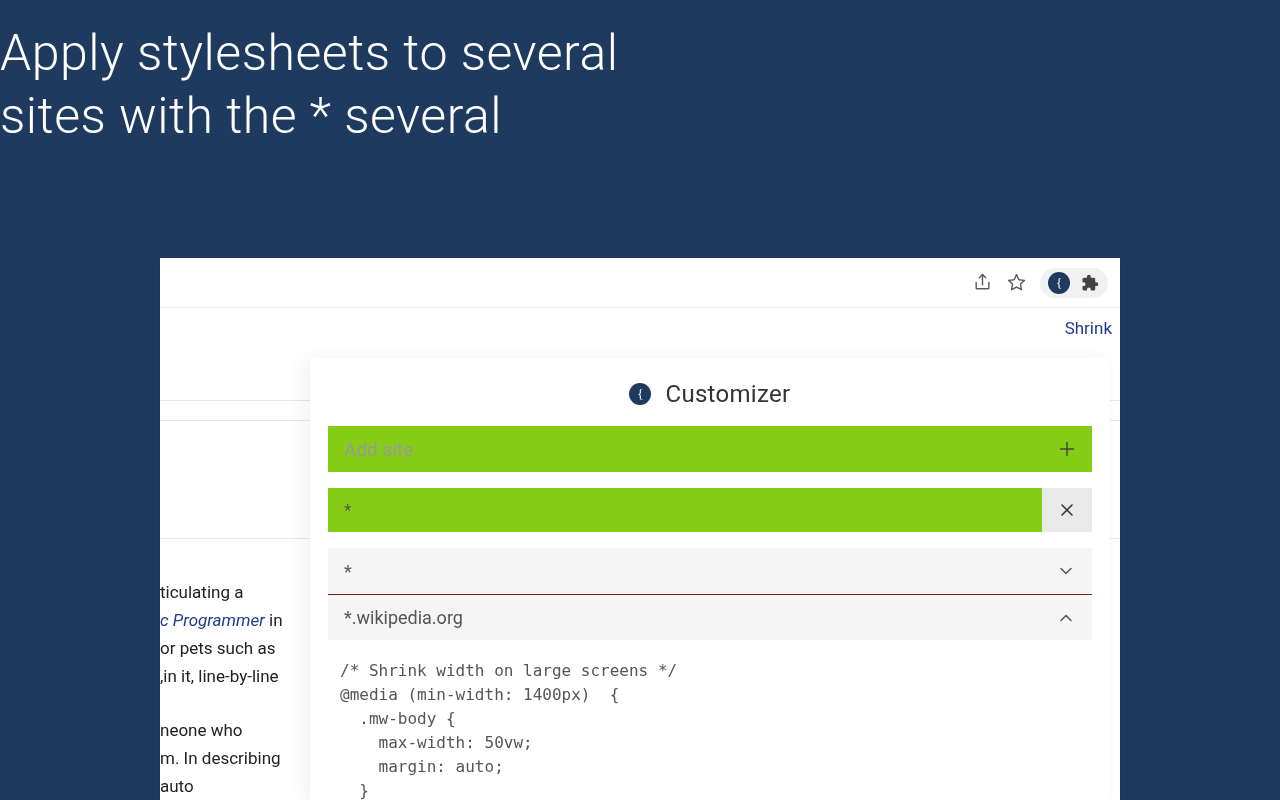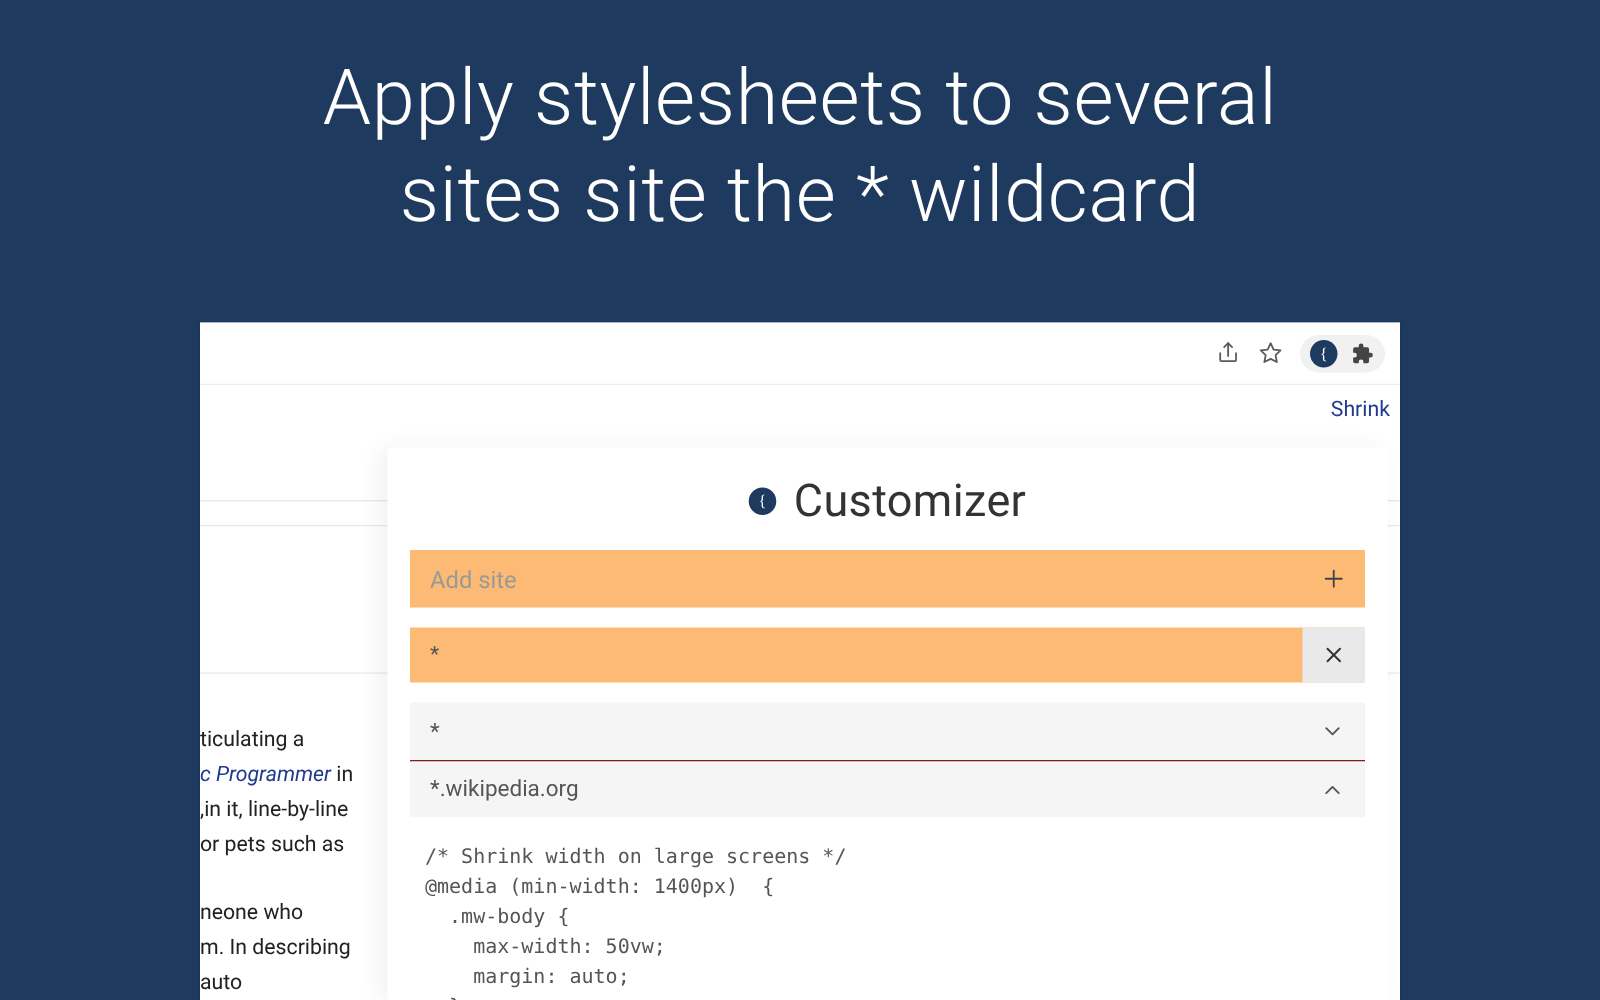--- a/index.html
+++ b/index.html
@@ -6,25 +6,25 @@
   body {
     width: 1280px;
     height: 800px;
     background: #1f3a5f;
     font-family: -apple-system, BlinkMacSystemFont, "Segoe UI", Roboto, "Helvetica Neue", Arial, sans-serif;
     overflow: hidden;
     position: relative;
   }
   .headline {
     color: #fff;
-    font-size: 62px;
+    font-size: 50px;
     font-weight: 300;
     line-height: 1.25;
-    text-align: center;
-    padding-top: 40px;
+    text-align: left;
+    padding-top: 22px;
     letter-spacing: 0.5px;
   }
   .window {
     position: absolute;
     left: 160px;
     top: 258px;
     width: 960px;
     height: 542px;
     background: #fff;
     box-shadow: 0 0 0 1px rgba(0,0,0,.04);
@@ -121,27 +121,27 @@
   .popup-title .logo {
     width: 22px; height: 22px;
     border-radius: 50%;
     background: #1f3a5f;
     color: #fff;
     display: flex; align-items: center; justify-content: center;
     font-family: Georgia, serif;
     font-size: 13px;
   }
   .popup-title h1 {
-    font-size: 36px;
+    font-size: 24px;
     font-weight: 400;
     color: #333;
     letter-spacing: 0.3px;
   }
   .field-row {
-    background: #fdba74;
+    background: #84cc16;
     display: flex;
     align-items: center;
     margin-bottom: 16px;
     height: 46px;
   }
   .field-row.small { height: 44px; }
   .field-input {
     flex: 1;
     background: transparent;
     border: none;
@@ -183,21 +183,21 @@
     white-space: pre;
     border-top: 1px solid #fff;
   }
   svg { display: block; }
 </style>
 </head>
 <body>
 
 <div class="headline">
   <div>Apply stylesheets to several</div>
-  <div>sites site the * wildcard</div>
+  <div>sites with the * several</div>
 </div>
 
 <div class="window">
 
   <div class="browser-bar">
     <div class="bar-icon">
       <svg width="19" height="19" viewBox="0 0 24 24" fill="none" stroke="currentColor" stroke-width="1.8" stroke-linecap="round" stroke-linejoin="round">
           <path d="M4 12v7a1 1 0 0 0 1 1h14a1 1 0 0 0 1-1v-7"></path>
           <path d="M16 6l-4-4-4 4"></path>
           <path d="M12 2v13"></path>
@@ -220,22 +220,22 @@
 
   <div class="page-bg">
     <span class="create-link">Shrink</span>
     <div class="page-hr1"></div>
     <div class="page-hr2"></div>
     <div class="page-hr3"></div>
 
     <div class="article">
       <div class="frag">ticulating a</div>
       <div class="frag"><em>c Programmer</em><span> in</span></div>
+      <div class="frag">or pets such as</div>
       <div class="frag">in it, line-by-line,</div>
-      <div class="frag">or pets such as</div>
       <div class="frag" style="height:26px"></div>
       <div class="frag">neone who</div>
       <div class="frag">m. In describing</div>
       <div class="frag">auto</div>
 
     </div>
 
     <div class="popup">
       <div class="popup-title">
         <div class="logo">{</div>

